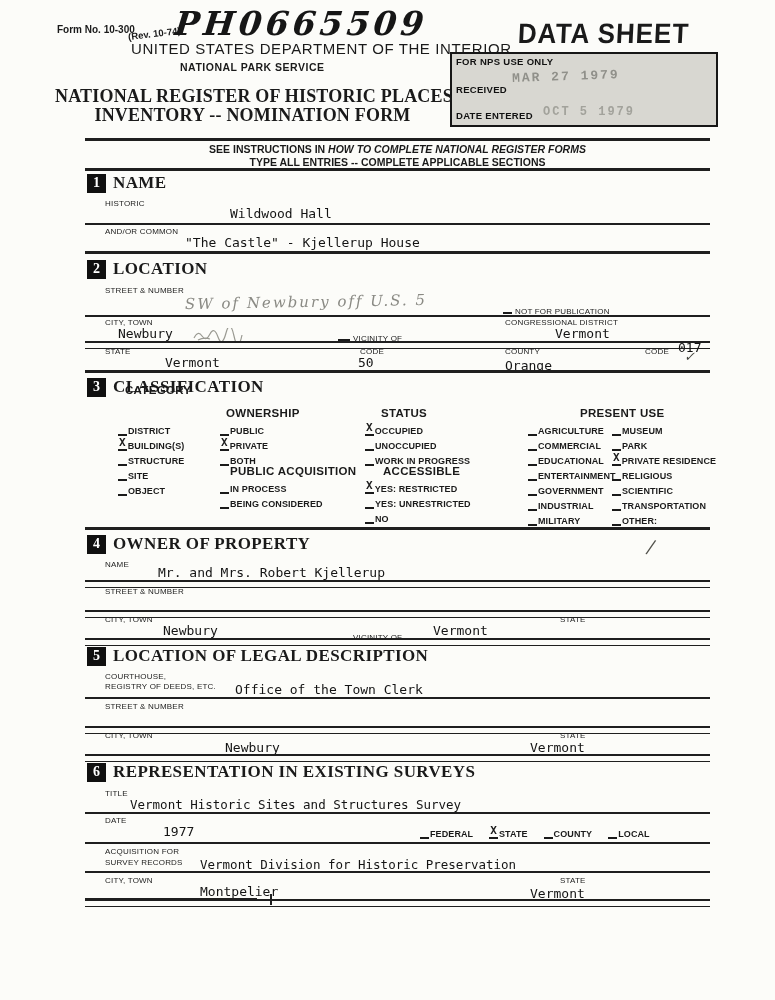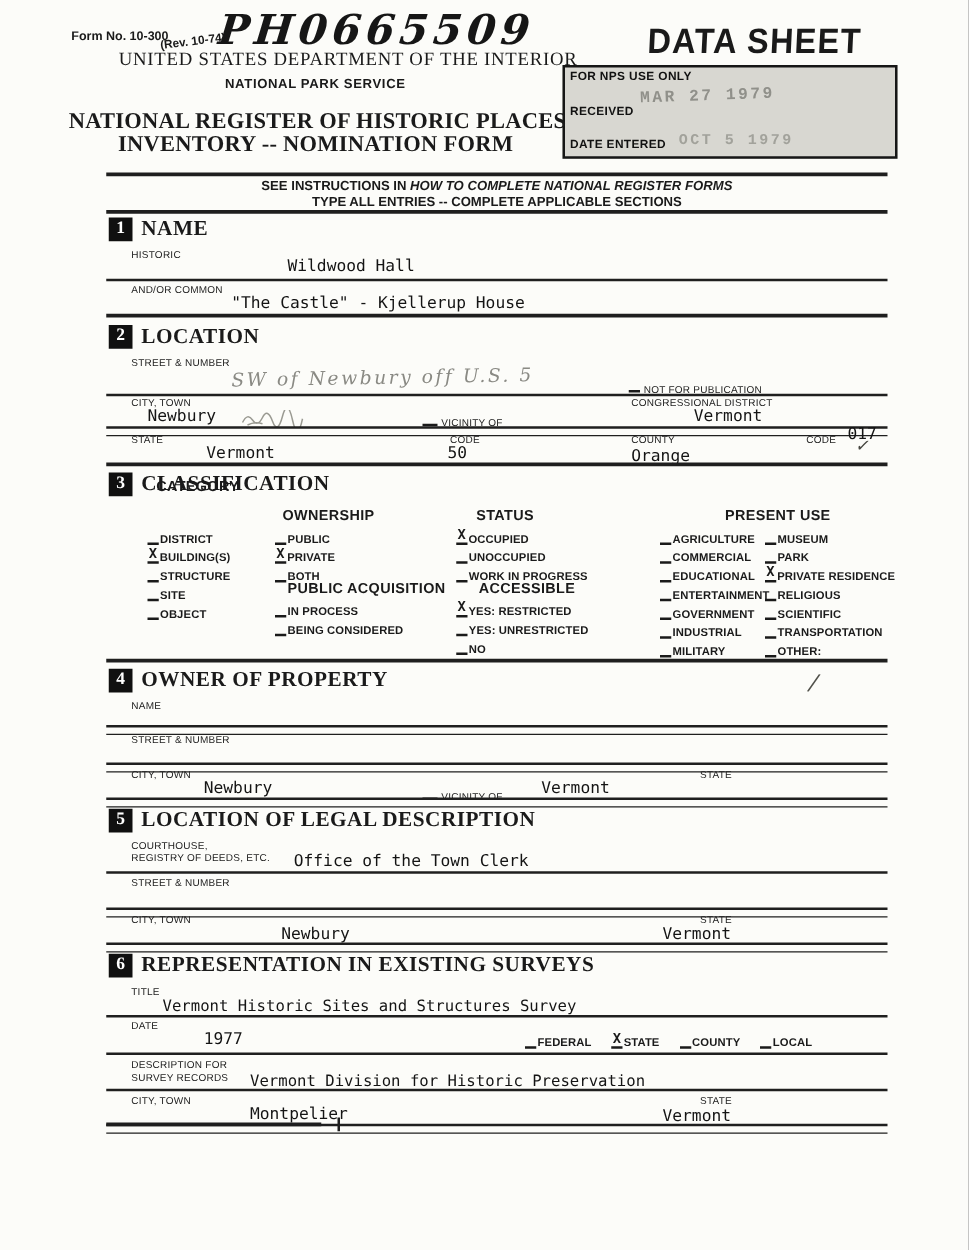--- a/index.html
+++ b/index.html
@@ -32,21 +32,21 @@
   
   .hand{position:absolute;font-family:"DejaVu Serif",serif;font-style:italic;color:#8a8a84;white-space:nowrap;}
   .hand.dark{color:#161616;}
   .stamp{position:absolute;font-family:"Liberation Mono",monospace;font-weight:700;color:#a2a29b;letter-spacing:2px;white-space:nowrap;}
   .nps-box{position:absolute;left:450px;top:52px;width:264px;height:71px;background:#d8d7d1;border:2px solid #161616;}
   .npslbl{position:absolute;font-weight:700;font-size:9.5px;letter-spacing:.3px;color:#111;white-space:nowrap;}
   .bigtitle{position:absolute;left:55px;width:395px;text-align:center;
             font:700 18px "Liberation Serif",serif;letter-spacing:.2px;white-space:nowrap;}
   .instr{position:absolute;left:85px;width:625px;text-align:center;font-weight:700;font-size:10.5px;white-space:nowrap;}
   .instr .it{font-style:italic;}
-  .serifline{position:absolute;font-family:Liberation Serif, serif;white-space:nowrap;}
+  .serifline{position:absolute;font-family:Liberation Sans, sans-serif;white-space:nowrap;margin-left:36px;}
 </style>
 </head>
 <body>
 
 <div class="page">
 
   <div class="abs" style="left:57px;top:24px;font-weight:700;font-size:10px;">Form No. 10-300</div>
   <div class="abs" style="left:128px;top:28px;font-weight:700;font-size:9.5px;transform:rotate(-7deg);">(Rev. 10-74)</div>
   <div class="hand dark" style="left:175px;top:4px;font-size:33px;font-weight:700;letter-spacing:4px;transform:skewX(-6deg);">PH0665509</div>
   <div class="serifline" style="left:95px;top:40px;font-size:15px;letter-spacing:.6px;">UNITED STATES DEPARTMENT OF THE INTERIOR</div>
@@ -265,20 +265,21 @@
       </div>
     </div>
   <div class="rule thick" style="left:85px;top:527px;width:625px;"></div>
 
   <div class="sec" style="left:87px;top:534px;">
     <span class="num">4</span>
     <span class="t">OWNER OF PROPERTY</span>
   </div>
   <div class="hand dark" style="left:648px;top:536px;font-size:18px;color:#50504a;transform:rotate(8deg);">/</div>
   <div class="lbl" style="left:105px;top:560px;">NAME</div>
+  <div class="val" style="left:158px;top:565px;">Mr. and Mrs. Robert Kjellerup</div>
   <div class="rule dbl" style="left:85px;top:580px;width:625px;"></div>
   <div class="lbl" style="left:105px;top:587px;">STREET &amp; NUMBER</div>
   <div class="rule dbl" style="left:85px;top:610px;width:625px;"></div>
   <div class="lbl" style="left:105px;top:615px;">CITY, TOWN</div>
   <div class="lbl" style="left:560px;top:615px;">STATE</div>
   <div class="val" style="left:163px;top:623px;">Newbury</div>
   <div class="lbl" style="left:338px;top:629px;"><span class="inlinemark"></span><span>VICINITY OF</span></div>
   <div class="val" style="left:433px;top:623px;">Vermont</div>
   <div class="rule dbl" style="left:85px;top:638px;width:625px;"></div>
 
@@ -320,21 +321,21 @@
       <div class="chk-item">
         <span class="mark blank"></span>
         <span>COUNTY</span>
       </div>
       <div class="chk-item">
         <span class="mark blank"></span>
         <span>LOCAL</span>
       </div>
     </div>
   <div class="rule" style="left:85px;top:842px;width:625px;"></div>
-  <div class="lbl" style="left:105px;top:847px;">DESCRIPTION FOR</div>
+  <div class="lbl" style="left:105px;top:847px;">ACQUISITION FOR</div>
   <div class="lbl" style="left:105px;top:858px;">SURVEY RECORDS</div>
   <div class="val" style="left:200px;top:857px;font-size:12.5px;">Vermont Division for Historic Preservation</div>
   <div class="rule" style="left:85px;top:871px;width:625px;"></div>
   <div class="lbl" style="left:105px;top:876px;">CITY, TOWN</div>
   <div class="lbl" style="left:560px;top:876px;">STATE</div>
   <div class="val" style="left:200px;top:884px;">Montpelier</div>
   <div class="val" style="left:530px;top:886px;">Vermont</div>
   <div class="rule dbl" style="left:85px;top:899px;width:625px;"></div>
   <div class="rule thick" style="left:85px;top:898px;width:172px;"></div>
   <div class="rule" style="left:270px;top:894px;width:1.5px;height:11px;"></div>

